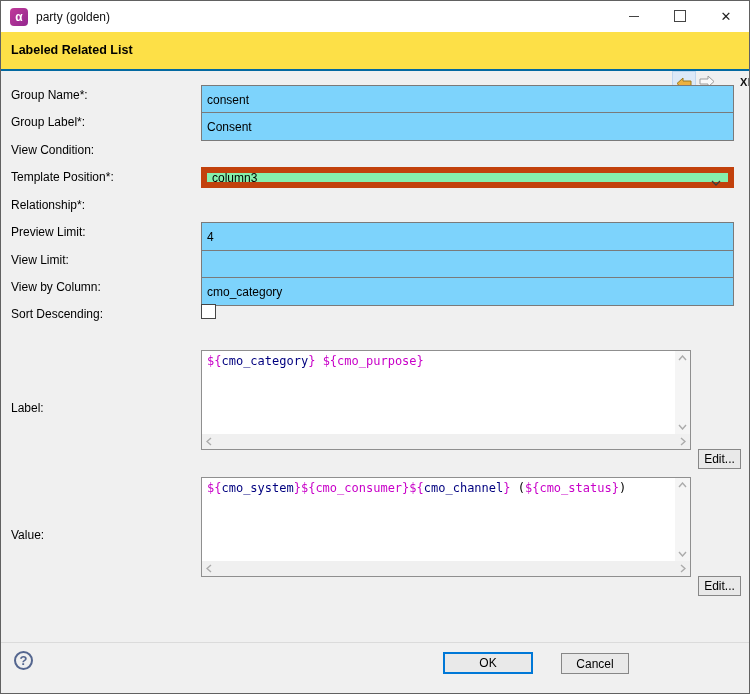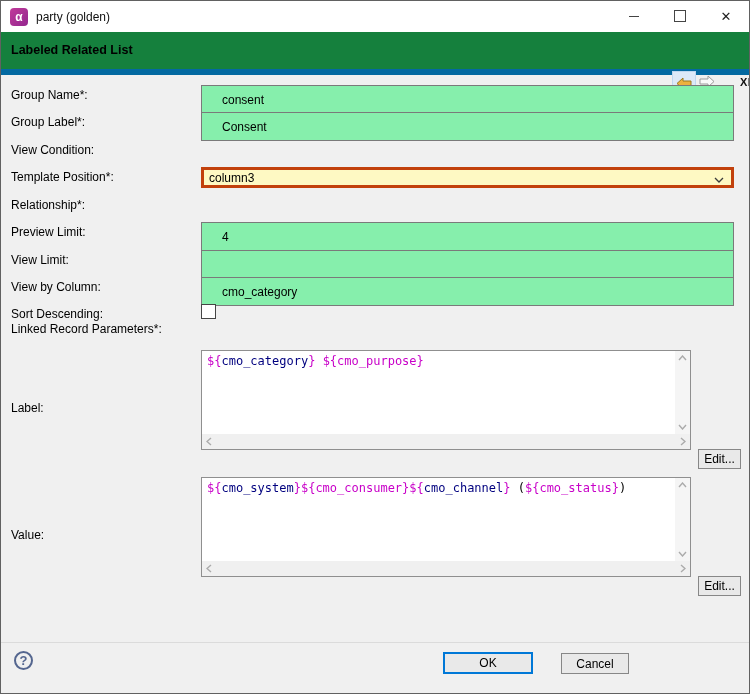--- a/index.html
+++ b/index.html
@@ -14,31 +14,31 @@
   .appicon{width:18px;height:18px;margin-left:9px;border-radius:4px;
     background:linear-gradient(135deg,#C13A9A,#93278F);
     color:#fff;font-weight:bold;font-size:12px;display:flex;align-items:center;justify-content:center;}
   .apptitle{margin-left:8px;font-size:12px;color:#111;}
   .wincontrols{position:absolute;right:0;top:0;height:30px;display:flex;}
   .winbtn{width:46px;height:30px;display:flex;align-items:center;justify-content:center;}
   .glyph-min{width:10px;height:1px;background:#444;}
   .glyph-max{width:10px;height:10px;border:1px solid #444;}
   .glyph-close{font-size:13px;color:#222;line-height:1;}
   
-  .header{position:absolute;left:0;top:31px;width:100%;height:37px;background:#15803d;border-bottom:6px solid #0369a1;}
+  .header{position:absolute;left:0;top:31px;width:100%;height:37px;background:#fde047;border-bottom:2px solid #0369a1;}
   .header-title{position:absolute;left:10px;top:11px;font-weight:bold;font-size:12.5px;color:#000;}
   .nav-back{position:absolute;left:671px;top:39px;width:22px;height:22px;background:#DCE9F8;border:1px solid #BFD7F0;
     display:flex;align-items:center;justify-content:center;}
   .nav-fwd{position:absolute;left:697px;top:42px;width:18px;height:15px;display:flex;align-items:center;justify-content:center;}
   .xml-label{position:absolute;left:719px;top:44px;font-size:11px;font-weight:bold;color:#111;letter-spacing:.5px;margin-left:20px;}
   
   .flabel{position:absolute;left:10px;height:15px;white-space:nowrap;color:#000;}
-  .finput{position:absolute;left:200px;width:533px;height:29px;border:1px solid #7A7A7A;background:#86efac;
-    font-family:"Liberation Sans",sans-serif;font-size:12px;color:#000;padding:0 20px;box-sizing:border-box;outline:none;}
-  .combo{position:absolute;left:200px;width:533px;height:21px;border:3px solid #c2410c;background:#fef9c3;
+  .finput{position:absolute;left:200px;width:533px;height:29px;border:1px solid #7A7A7A;background:#7dd3fc;
+    font-family:"Liberation Sans",sans-serif;font-size:12px;color:#000;padding:0 5px;box-sizing:border-box;outline:none;}
+  .combo{position:absolute;left:200px;width:533px;height:21px;border:6px solid #c2410c;background:#86efac;
     box-sizing:border-box;display:flex;align-items:center;padding:0 5px;}
   .combo .chev{position:absolute;right:7px;top:6px;}
   .checkbox{position:absolute;left:200px;top:303px;width:13px;height:13px;background:#fff;border:1px solid #454545;}
   
   .txtbox{position:absolute;left:200px;width:490px;height:100px;background:#fff;border:1px solid #8F8F8F;box-sizing:border-box;}
   .txtcontent{position:absolute;left:0;top:0;right:15px;bottom:15px;padding:3px 5px;
     font-family:"DejaVu Sans Mono","Liberation Mono",monospace;font-size:12px;line-height:15px;white-space:pre;overflow:hidden;}
   .vscroll{position:absolute;top:0;right:0;bottom:15px;width:15px;background:#F5F5F5;}
   .vscroll .arr-up{position:absolute;top:4px;left:3px;}
   .vscroll .arr-dn{position:absolute;bottom:4px;left:3px;}
@@ -117,21 +117,20 @@
 
   <div class="flabel" style="top:252px">View Limit:</div>
   <input class="finput" style="top: 249px;" value="">
 
   <div class="flabel" style="top:279px">View by Column:</div>
   <input class="finput" style="top: 276px;" value="cmo_category">
 
   <div class="flabel" style="top:306px">Sort Descending:</div>
   <div class="checkbox"></div>
 
-  <div class="flabel" style="top:321px">Linked Record Parameters*:</div>
 
   <div class="flabel" style="top:400px">Label:</div>
   <div class="txtbox" style="top:349px">
     <div class="txtcontent"><span style="color: rgb(200, 0, 200);">${</span><span style="color: rgb(0, 0, 127);">cmo_category</span><span style="color: rgb(200, 0, 200);">}</span><span style="color: rgb(0, 0, 0);"> </span><span style="color: rgb(200, 0, 200);">${</span><span style="color: rgb(200, 0, 200);">cmo_purpose</span><span style="color: rgb(200, 0, 200);">}</span></div>
     <div class="vscroll">
       <svg class="arr-up" width="9" height="6" viewBox="0 0 9 6">
           <polyline points="1,5 4.5,1 8,5" fill="none" stroke="#ABABAB" stroke-width="1.4"></polyline>
         </svg>
       <svg class="arr-dn" width="9" height="6" viewBox="0 0 9 6">
           <polyline points="1,1 4.5,5 8,1" fill="none" stroke="#ABABAB" stroke-width="1.4"></polyline>

